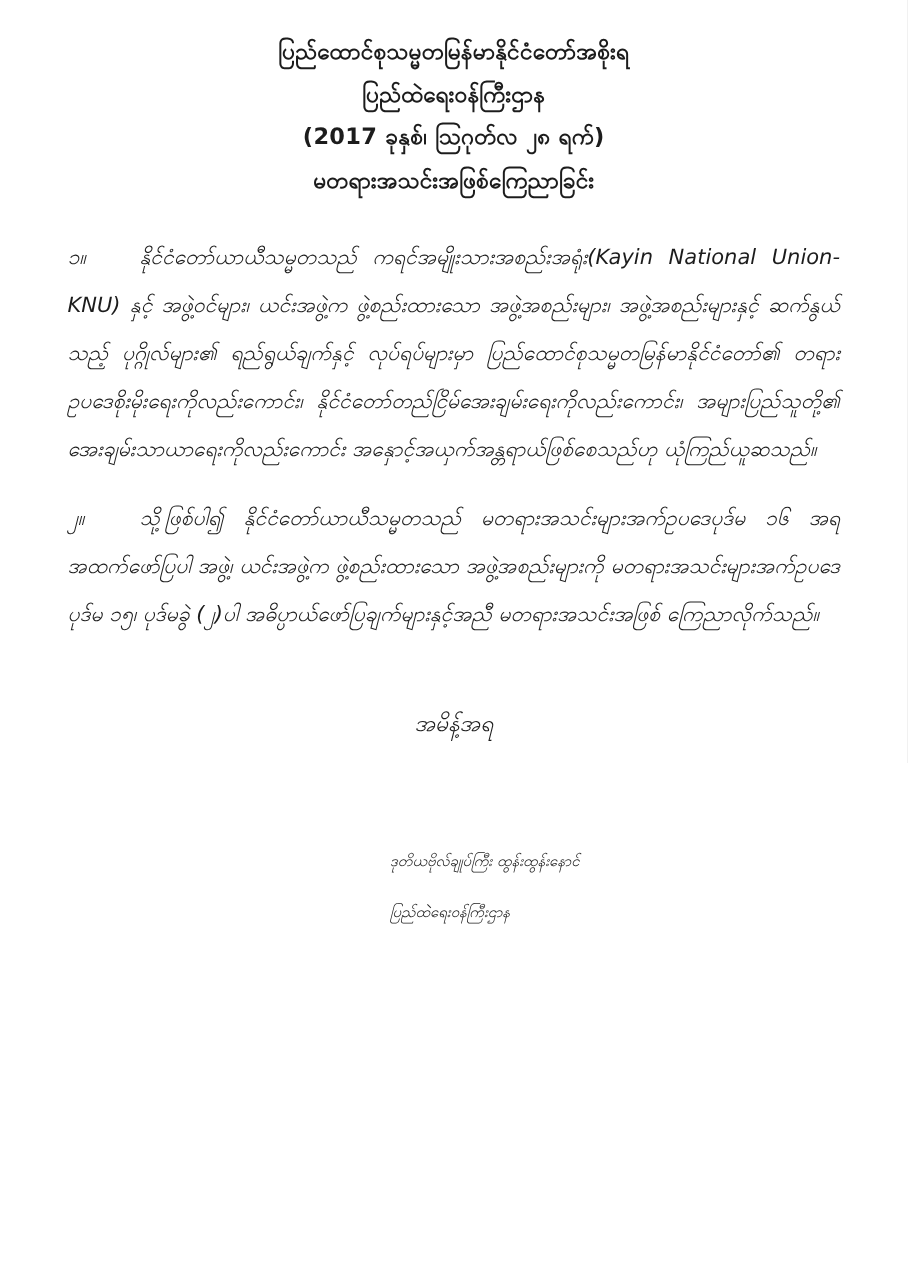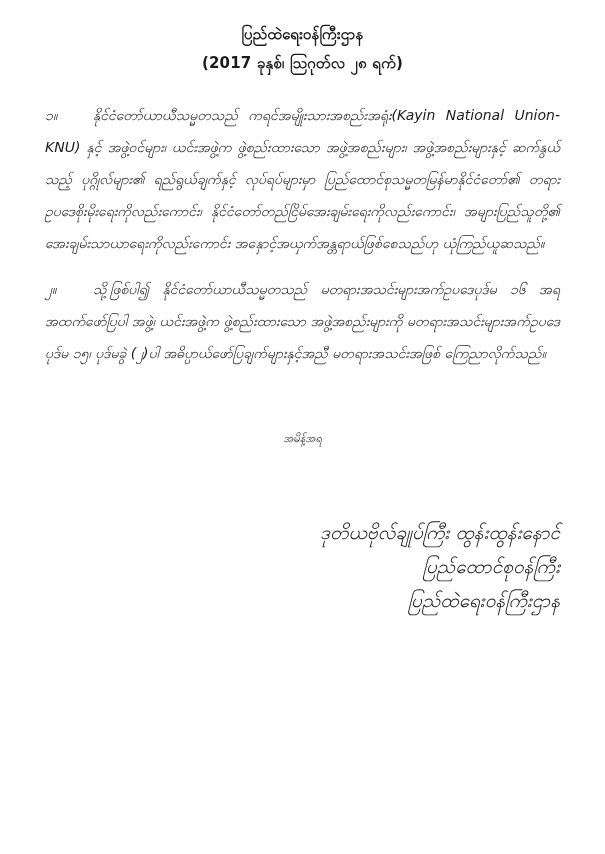--- a/index.html
+++ b/index.html
@@ -33,53 +33,54 @@
     text-align: justify;
     font-style: italic;
   }
   .para { margin: 0 0 14px 0; }
   .para-number {
     display: inline-block;
     min-width: 48px;
     text-align: left;
   }
   .by-order {
-    margin-top: 54px;
+    margin-top: 40px;
     text-align: center;
-    font-size: 11px;
+    font-size: 15px;
   }
   .signature-block {
     width: 300px;
     margin: 60px 0 0 auto;
-    text-align: right;
-    font-size: 19px;
+    text-align: left;
+    font-size: 10px;
     line-height: 34px;
   }
   .sig-line { white-space: nowrap; }
 </style>
 </head>
 <body>
 
 <div class="page">
 
   <div class="doc-header">
+    <div>ပြည်ထောင်စုသမ္မတမြန်မာနိုင်ငံတော်အစိုးရ</div>
     <div>ပြည်ထဲရေးဝန်ကြီးဌာန</div>
     <div>(2017 ခုနှစ်၊ ဩဂုတ်လ ၂၈ ရက်)</div>
+    <div>မတရားအသင်းအဖြစ်ကြေညာခြင်း</div>
   </div>
 
   <div class="doc-body">
     <div class="para">
       <span class="para-number">၁။</span><span>နိုင်ငံတော်ယာယီသမ္မတသည် ကရင်အမျိုးသားအစည်းအရုံး(Kayin National Union-KNU) နှင့် အဖွဲ့ဝင်များ၊ ယင်းအဖွဲ့က ဖွဲ့စည်းထားသော အဖွဲ့အစည်းများ၊ အဖွဲ့အစည်းများနှင့် ဆက်နွယ်သည့် ပုဂ္ဂိုလ်များ၏ ရည်ရွယ်ချက်နှင့် လုပ်ရပ်များမှာ ပြည်ထောင်စုသမ္မတမြန်မာနိုင်ငံတော်၏ တရားဥပဒေစိုးမိုးရေးကိုလည်းကောင်း၊ နိုင်ငံတော်တည်ငြိမ်အေးချမ်းရေးကိုလည်းကောင်း၊ အများပြည်သူတို့၏ အေးချမ်းသာယာရေးကိုလည်းကောင်း အနှောင့်အယှက်အန္တရာယ်ဖြစ်စေသည်ဟု ယုံကြည်ယူဆသည်။</span>
     </div>
     <div class="para">
       <span class="para-number">၂။</span><span>သို့ဖြစ်ပါ၍ နိုင်ငံတော်ယာယီသမ္မတသည် မတရားအသင်းများအက်ဥပဒေပုဒ်မ ၁၆ အရ အထက်ဖော်ပြပါ အဖွဲ့၊ ယင်းအဖွဲ့က ဖွဲ့စည်းထားသော အဖွဲ့အစည်းများကို မတရားအသင်းများအက်ဥပဒေပုဒ်မ ၁၅၊ ပုဒ်မခွဲ (၂)ပါ အဓိပ္ပာယ်ဖော်ပြချက်များနှင့်အညီ မတရားအသင်းအဖြစ် ကြေညာလိုက်သည်။</span>
     </div>
 
     <div class="by-order">အမိန့်အရ</div>
 
     <div class="signature-block">
       <div class="sig-line">ဒုတိယဗိုလ်ချုပ်ကြီး ထွန်းထွန်းနောင်</div>
-      <div class="sig-line">ပြည်ထောင်စုဝန်ကြီး</div>
       <div class="sig-line">ပြည်ထဲရေးဝန်ကြီးဌာန</div>
     </div>
   </div>
 
 </div>
 
 </body></html>

